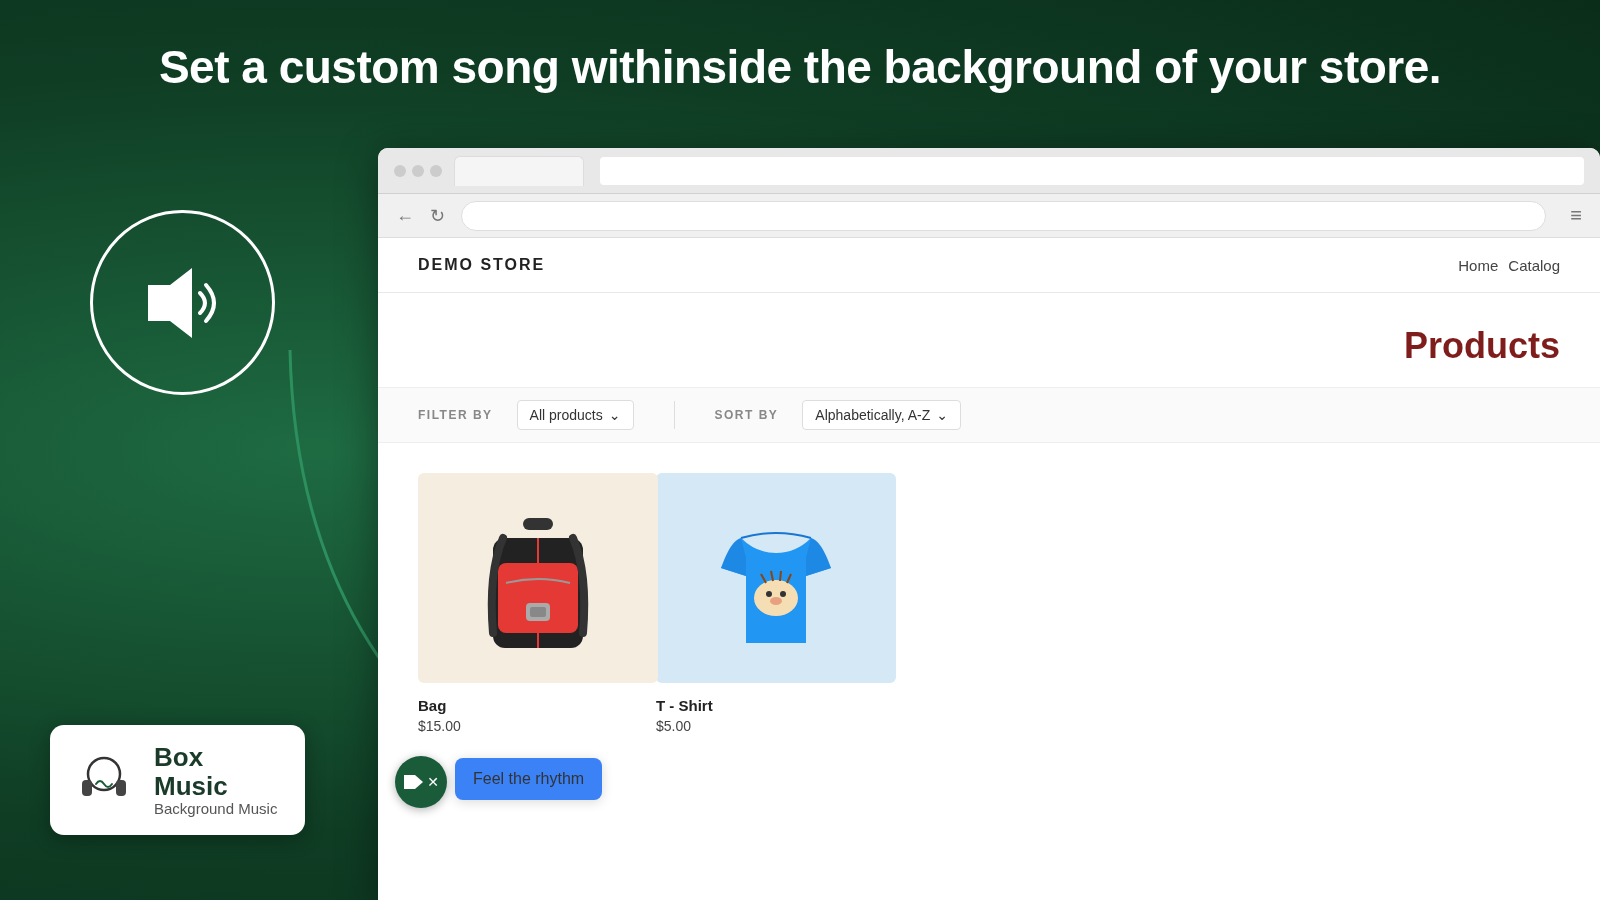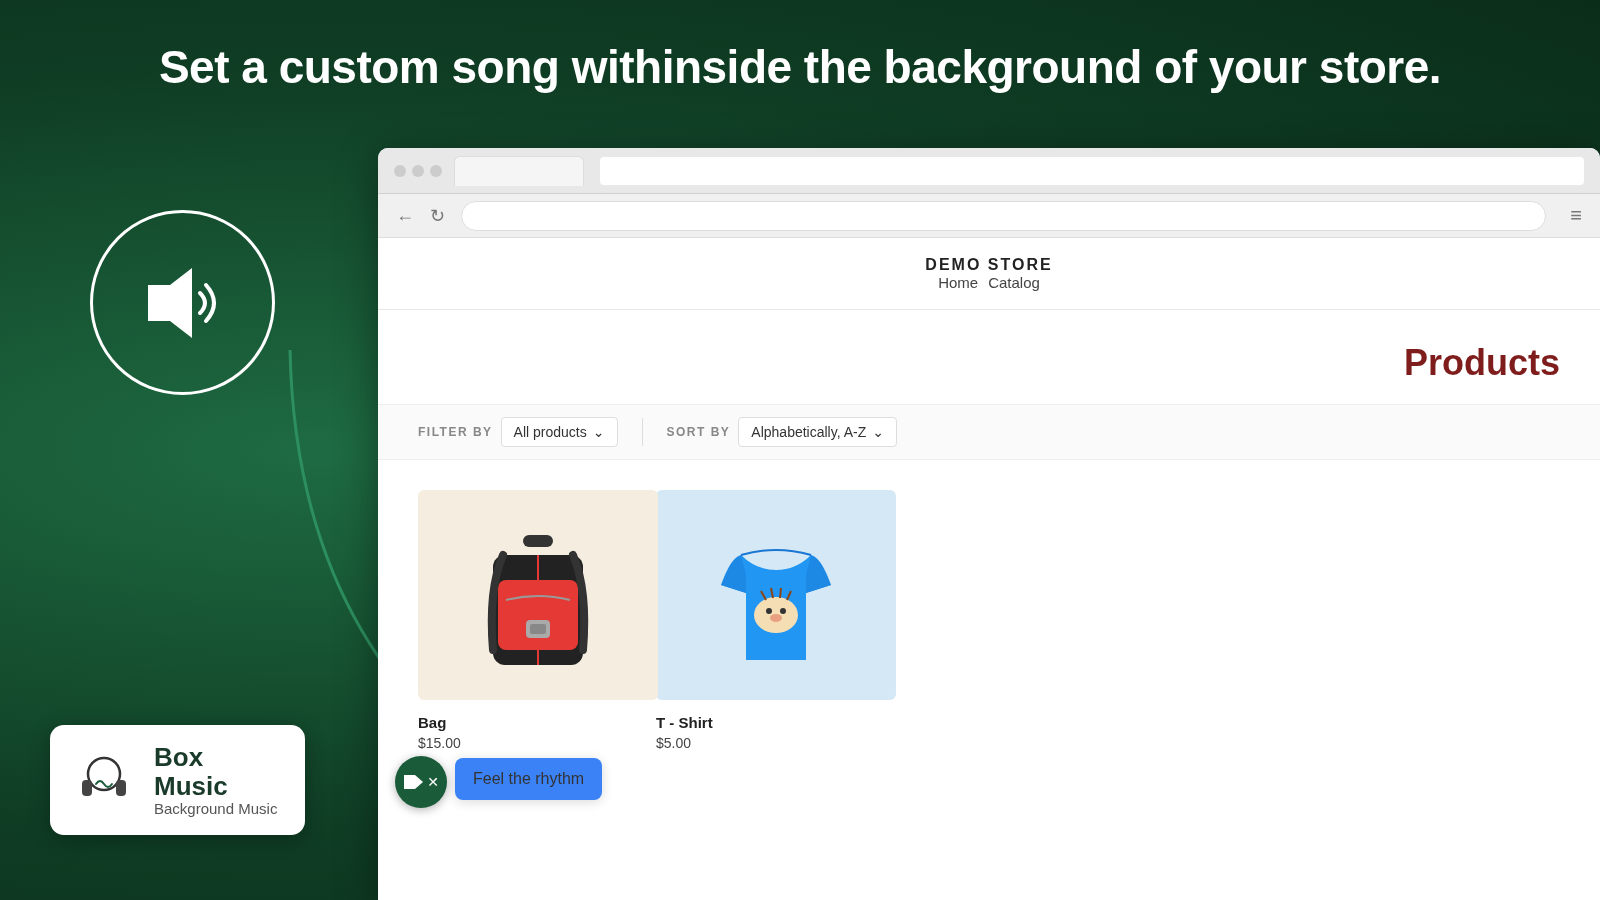--- a/index.html
+++ b/index.html
@@ -199,21 +199,20 @@
       color: #777;
     }
 
     
     .store-header {
       display: flex;
       align-items: center;
       justify-content: space-between;
       padding: 18px 40px;
       border-bottom: 1px solid #e8e8e8;
-      flex-direction: column;
     }
 
     .store-logo {
       font-size: 16px;
       font-weight: 700;
       letter-spacing: 2px;
       color: #222;
     }
 
     .store-nav {
@@ -231,21 +230,21 @@
       text-align: right;
       padding: 32px 40px 20px;
       font-size: 36px;
       font-weight: 700;
       color: #7f1d1d;
     }
 
     .filter-bar {
       display: flex;
       align-items: center;
-      gap: 8px;
+      gap: 24px;
       padding: 12px 40px;
       border-top: 1px solid #eee;
       border-bottom: 1px solid #eee;
       background: #fafafa;
     }
 
     .filter-label {
       font-size: 12px;
       letter-spacing: 1.5px;
       color: #888;

